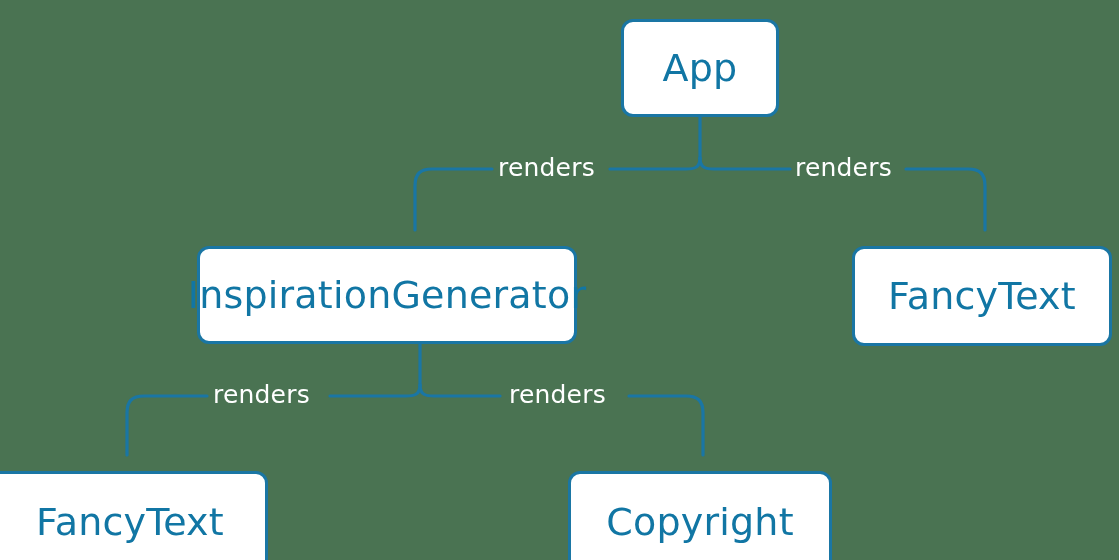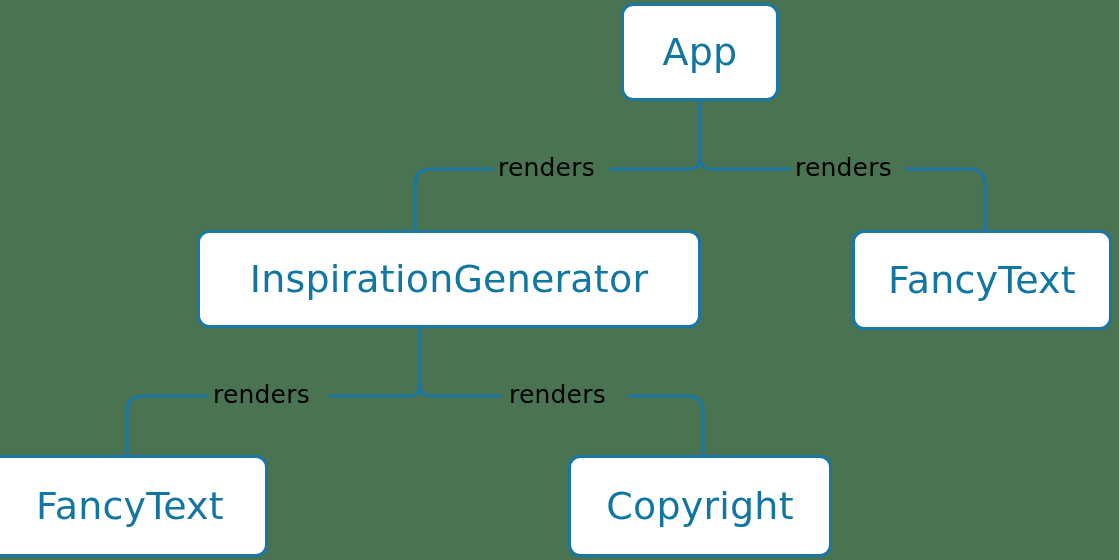--- a/index.html
+++ b/index.html
@@ -29,37 +29,38 @@
     background: #ffffff;
     border: 3px solid #1a76a4;
     border-radius: 12px;
     display: flex;
     align-items: center;
     justify-content: center;
     color: #1176a4;
     font-weight: 400;
     letter-spacing: 0.2px;
     white-space: nowrap;
+    margin-top: 16px;
   }
   .node-label {
     color: #1176a4;
     line-height: 1;
   }
   .edge-label {
     position: absolute;
-    color: #000000;
+    color: #ffffff;
     font-size: 25px;
     line-height: 1;
     white-space: nowrap;
     letter-spacing: 0.2px;
   }
 
   
   #node-app        { left: 621px; top: 3px;   width: 158px; height: 98px;  font-size: 38px; }
-  #node-ig         { left: 197px; top: 230px; width: 504px; height: 98px;  font-size: 38px; }
+  #node-ig         { left: 197px; top: 230px; width: 380px; height: 98px;  font-size: 38px; }
   #node-fancy-r    { left: 852px; top: 230px; width: 260px; height: 100px; font-size: 38px; }
   #node-fancy-b    { left: -14px; top: 455px; width: 282px; height: 102px; font-size: 38px;
                      justify-content: center; padding-left: 6px; }
   #node-copyright  { left: 568px; top: 455px; width: 264px; height: 102px; font-size: 38px; justify-content: center; }
 
   
   #label-app-ig      { left: 498px; top: 155px; }
   #label-app-fancy   { left: 795px; top: 155px; }
   #label-ig-fancy    { left: 213px; top: 382px; }
   #label-ig-copy     { left: 509px; top: 382px; }

